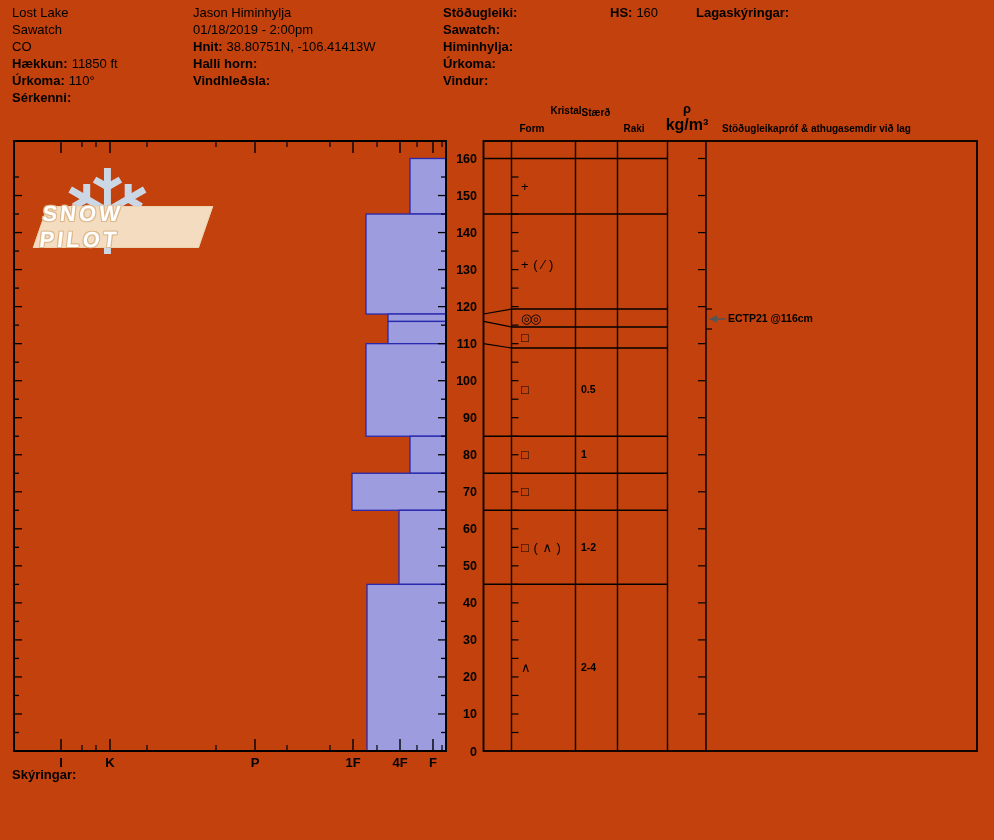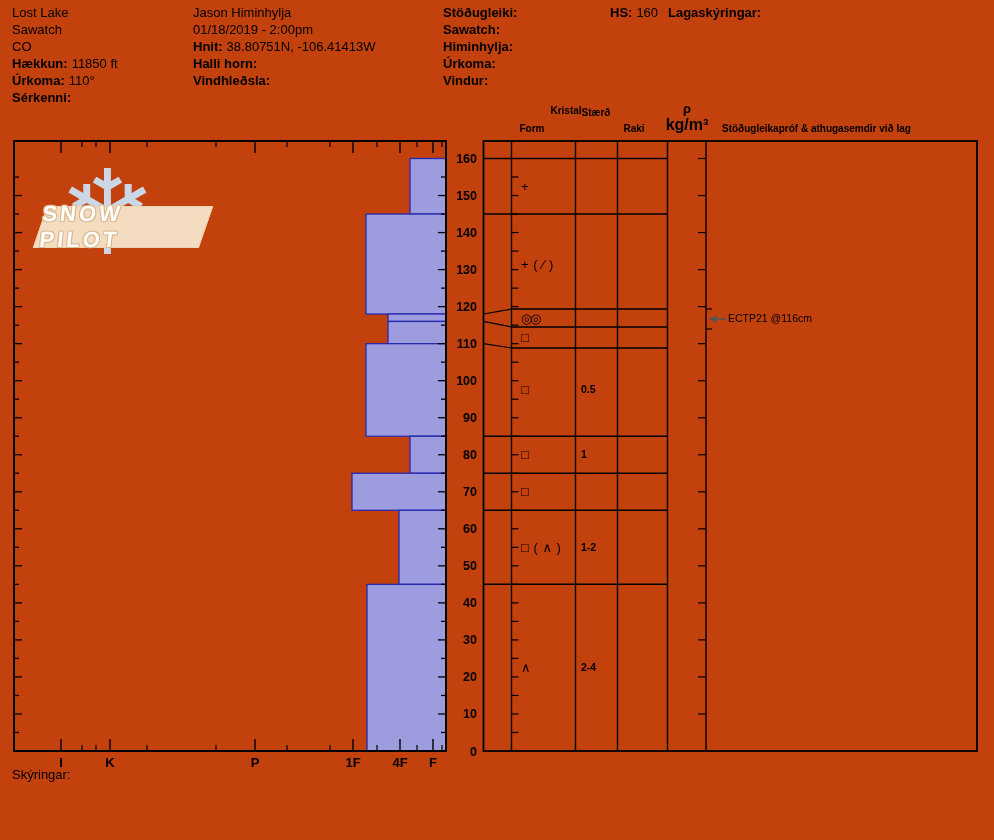--- a/index.html
+++ b/index.html
@@ -13,22 +13,22 @@
   #chart-svg{position:absolute;left:0;top:0;}
   #logo{position:absolute;left:40px;top:150px;width:210px;height:140px;}
   #logo-flake{position:absolute;left:18px;top:4px;font-size:118px;line-height:118px;
               color:#ccd7e5;}
   #logo-band{position:absolute;left:0px;top:56px;width:164px;height:40px;
              background:#f3dcc0;border:1px solid #ecd2b0;transform:skewX(-19deg);
              display:flex;align-items:center;justify-content:center;}
   #logo-band span{display:inline-block;transform:skewX(13deg);
              font-size:22px;font-weight:bold;letter-spacing:3px;color:#fff;
              text-shadow:-1px -1px 0 #ddb88c,1px -1px 0 #ddb88c,-1px 1px 0 #ddb88c,1px 1px 0 #ddb88c;}
-  #ectp-note{position:absolute;left:728px;top:312px;font-size:10.5px;font-weight:normal;white-space:nowrap;}
-  #footer-note{position:absolute;left:12px;top:767px;font-size:13px;font-weight:normal;}
+  #ectp-note{position:absolute;left:728px;top:312px;font-size:10.5px;font-weight:bold;white-space:nowrap;}
+  #footer-note{position:absolute;left:12px;top:767px;font-size:13px;font-weight:bold;}
 </style>
 </head>
 <body>
 
 <div id="root">
 
   <div class="hline" style="left:12px;top:4px">Lost Lake</div>
   <div class="hline" style="left:12px;top:21px">Sawatch</div>
   <div class="hline" style="left:12px;top:38px">CO</div>
   <div class="hline b" style="left:12px;top:55px"><span>Hækkun:</span><span class="val">11850 ft</span></div>
@@ -41,21 +41,21 @@
   <div class="hline b" style="left:193px;top:55px"><span>Halli horn:</span><span class="val"></span></div>
   <div class="hline b" style="left:193px;top:72px"><span>Vindhleðsla:</span><span class="val"></span></div>
 
   <div class="hline b" style="left:443px;top:4px"><span>Stöðugleiki:</span><span class="val"></span></div>
   <div class="hline b" style="left:443px;top:21px"><span>Sawatch:</span><span class="val"></span></div>
   <div class="hline b" style="left:443px;top:38px"><span>Himinhylja:</span><span class="val"></span></div>
   <div class="hline b" style="left:443px;top:55px"><span>Úrkoma:</span><span class="val"></span></div>
   <div class="hline b" style="left:443px;top:72px"><span>Vindur:</span><span class="val"></span></div>
 
   <div class="hline b" style="left:610px;top:4px"><span>HS:</span><span class="val">160</span></div>
-  <div class="hline b" style="left:668px;top:4px">Lagaskýringar:</div>
+  <div class="hline b" style="left:696px;top:4px">Lagaskýringar:</div>
 
   <div id="logo">
     <div id="logo-flake">❄</div>
     <div id="logo-band">
       <span>SNOW PILOT</span>
     </div>
   </div>
 
   <svg id="chart-svg" width="994" height="800">
       <rect x="410" y="158.5" width="36" height="55.546875" fill="#9c9cdf" stroke="#2929ad" stroke-width="1.3"></rect>

